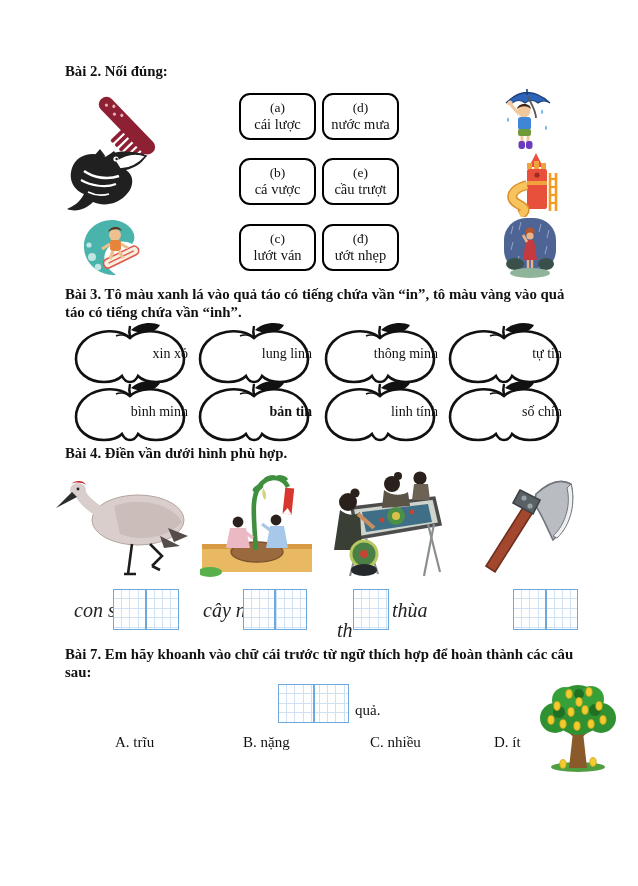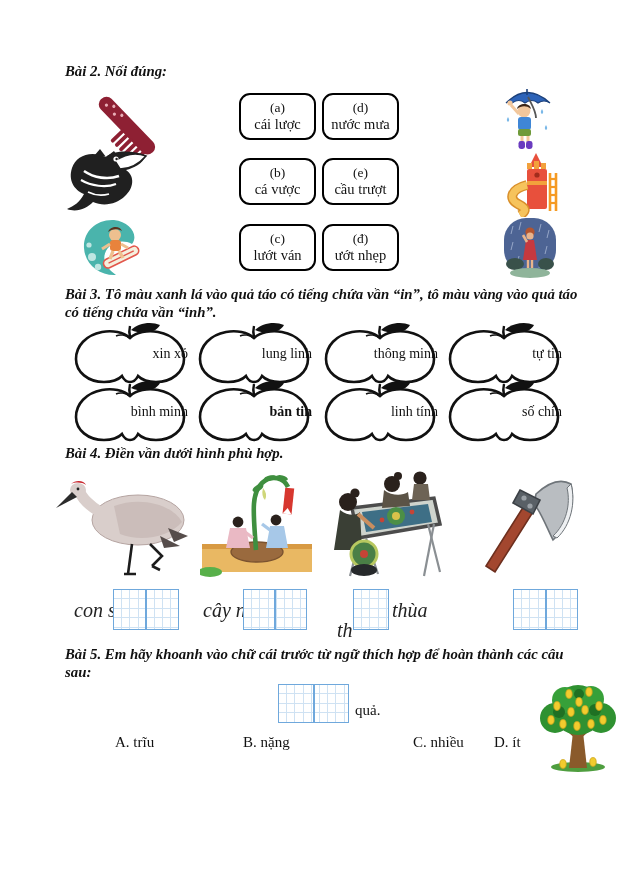--- a/index.html
+++ b/index.html
@@ -1,19 +1,19 @@
 <!DOCTYPE html>
 <html><head>
 <meta charset="utf-8">
 <style>
   html,body{margin:0;padding:0;background:#fff;}
   #page{position:relative;width:638px;height:886px;background:#fff;overflow:hidden;
         font-family:"Liberation Serif", serif;color:#111;}
   .abs{position:absolute;}
-  .title{font-weight:bold;font-size:14.8px;line-height:1.22;font-style:italic;}
+  .title{font-weight:bold;font-size:14.8px;line-height:1.22;}
   
   .mbox{position:absolute;width:77px;height:47px;border:2.5px solid #000;border-radius:11px;
         background:#fff;display:flex;flex-direction:column;align-items:center;justify-content:center;
         box-sizing:border-box;line-height:1.15;}
   .mbox .ltr{font-size:13.5px;}
   .mbox .wrd{font-size:14.5px;white-space:nowrap;}
   
   .apple{position:absolute;width:116px;height:66px;}
   .apple svg{position:absolute;left:0;top:0;}
   .apple .atext{position:absolute;left:0;top:26px;width:100%;text-align:right;
@@ -339,28 +339,28 @@
   <span class="hand" style="left:203px;top:599px;">cây n</span>
   <div class="wgrid two" style="left:243px;top:589px;width:64px;height:41px;"></div>
 
   <span class="hand" style="left:337px;top:619px;">th</span>
   <div class="wgrid" style="left:353px;top:589px;width:36px;height:41px;"></div>
   <span class="hand" style="left:392px;top:599px;">thùa</span>
 
   <span class="hand" style="left:477px;top:599px;margin-left:36px;">cái r</span>
   <div class="wgrid two" style="left:513px;top:589px;width:65px;height:41px;"></div>
 
-  <div class="abs title" style="left:65px;top:645px;width:518px;">Bài 5. Em hãy khoanh vào chữ cái trước từ ngữ thích hợp để hoàn thành các câu sau:</div>
+  <div class="abs title" style="left:65px;top:645px;width:518px;">Bài 7. Em hãy khoanh vào chữ cái trước từ ngữ thích hợp để hoàn thành các câu sau:</div>
 
   <div class="wgrid two" style="left:278px;top:684px;width:71px;height:39px;"></div>
   <span class="abs b5txt" style="left:355px;top:702px;">quả.</span>
 
   <span class="opt" style="left:115px;top:734px;">A. trĩu</span>
   <span class="opt" style="left:243px;top:734px;">B. nặng</span>
-  <span class="opt" style="left:370px;top:734px;margin-left:43px;">C. nhiều</span>
+  <span class="opt" style="left:370px;top:734px;">C. nhiều</span>
   <span class="opt" style="left:494px;top:734px;">D. ít</span>
 
   <div class="abs" style="left:533px;top:682px;">
     <svg width="90" height="90" viewBox="0 0 90 90">
       <ellipse cx="45" cy="85" rx="27" ry="5" fill="#4f9e3f"></ellipse>
       <polygon points="40,50 50,50 54,86 36,86" fill="#8a5a2b"></polygon>
       <path d="M42,54 C36,48 28,44 22,42 M48,54 C54,48 62,44 68,42 M45,52 L45,40" stroke="#8a5a2b" stroke-width="3.4" fill="none"></path>
       <circle cx="45" cy="28" r="25" fill="#2f9131"></circle>
       <circle cx="22" cy="36" r="15" fill="#2f9131"></circle>
       <circle cx="68" cy="36" r="15" fill="#2f9131"></circle>

